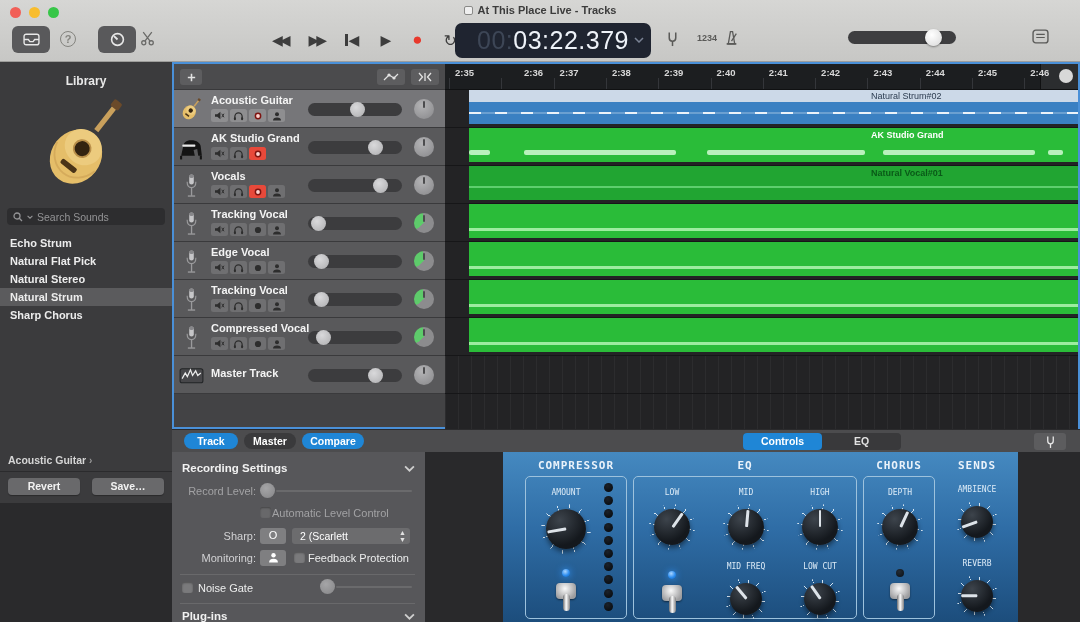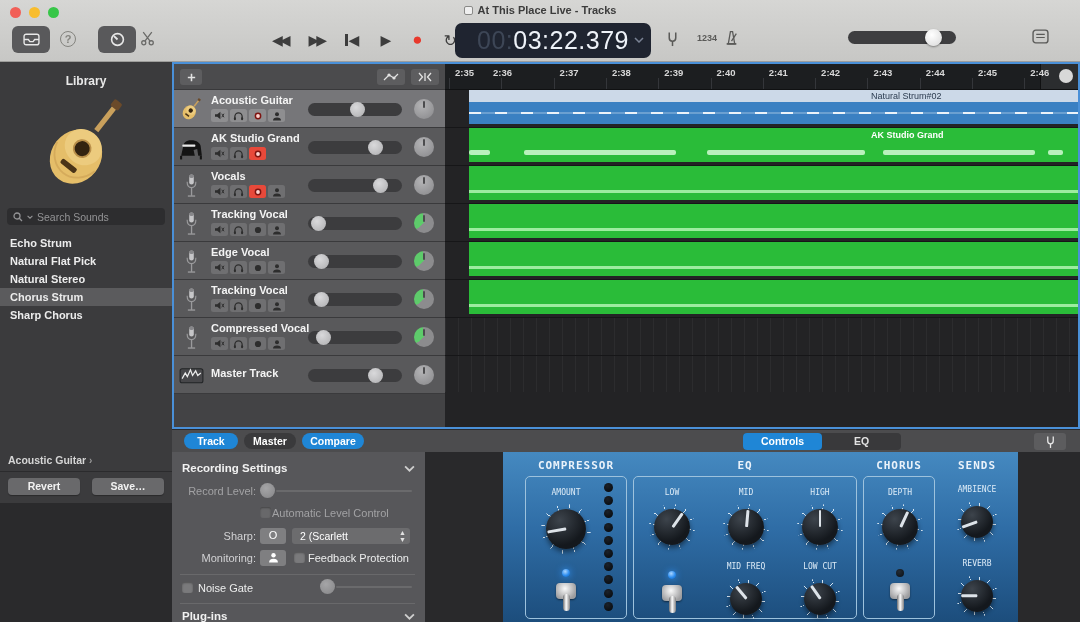--- a/index.html
+++ b/index.html
@@ -287,21 +287,21 @@
         </svg>
       <svg width="6" height="4" viewBox="0 0 10 6">
           <path d="M1 1l4 4 4-4" stroke="#949496" fill="none" stroke-width="1.8"></path>
         </svg>
       <span>Search Sounds</span>
     </div>
     <div class="lib-list" id="lib-list">
         <div class="lib-item">Echo Strum</div>
         <div class="lib-item">Natural Flat Pick</div>
         <div class="lib-item">Natural Stereo</div>
-        <div class="lib-item sel">Chorus Strum</div>
+        <div class="lib-item sel">Natural Strum</div>
         <div class="lib-item">Sharp Chorus</div>
       </div>
     <div class="sb-footer">
       <div class="patch-row"><span>Acoustic Guitar</span> <span class="arrow">›</span></div>
       <div class="footer-btns">
         <div class="fbtn">Revert</div>
         <div class="fbtn">Save…</div>
       </div>
     </div>
   </div>
@@ -639,21 +639,21 @@
           </div>
         </div>
     </div>
     <div class="lanes">
       <div class="ruler" id="ruler">
         <div class="zoomctl">
             <div class="knob"></div>
           </div>
       <span class="rlabel" style="left: 10px;">2:35</span>
           <div class="rtick" style="left: 4px;"></div>
-          <span class="rlabel" style="left: 48px;">2:36</span>
+          <span class="rlabel" style="left: 79px;">2:36</span>
           <div class="rtick" style="left: 56.3px;"></div>
           <span class="rlabel" style="left: 114.6px;">2:37</span>
           <div class="rtick" style="left: 108.6px;"></div>
           <span class="rlabel" style="left: 166.9px;">2:38</span>
           <div class="rtick" style="left: 160.9px;"></div>
           <span class="rlabel" style="left: 219.2px;">2:39</span>
           <div class="rtick" style="left: 213.2px;"></div>
           <span class="rlabel" style="left: 271.5px;">2:40</span>
           <div class="rtick" style="left: 265.5px;"></div>
           <span class="rlabel" style="left: 323.8px;">2:41</span>
@@ -684,20 +684,26 @@
             <div class="region rg-green">
               <div class="rlab">AK Studio Grand</div>
               <div class="note" style="left: 0%; width: 3.5%;"></div>
               <div class="note" style="left: 9%; width: 25%;"></div>
               <div class="note" style="left: 39%; width: 26%;"></div>
               <div class="note" style="left: 68%; width: 25%;"></div>
               <div class="note" style="left: 95%; width: 2.5%;"></div>
             </div>
           </div>
           <div class="lanerow">
+            <div class="region rg-greendark">
+              <div class="rlab">Natural Vocal#01</div>
+              <div class="wline"></div>
+            </div>
+          </div>
+          <div class="lanerow">
             <div class="region rg-greenplain">
               <div class="bline"></div>
             </div>
           </div>
           <div class="lanerow">
             <div class="region rg-greenplain">
               <div class="bline"></div>
             </div>
           </div>
           <div class="lanerow">

